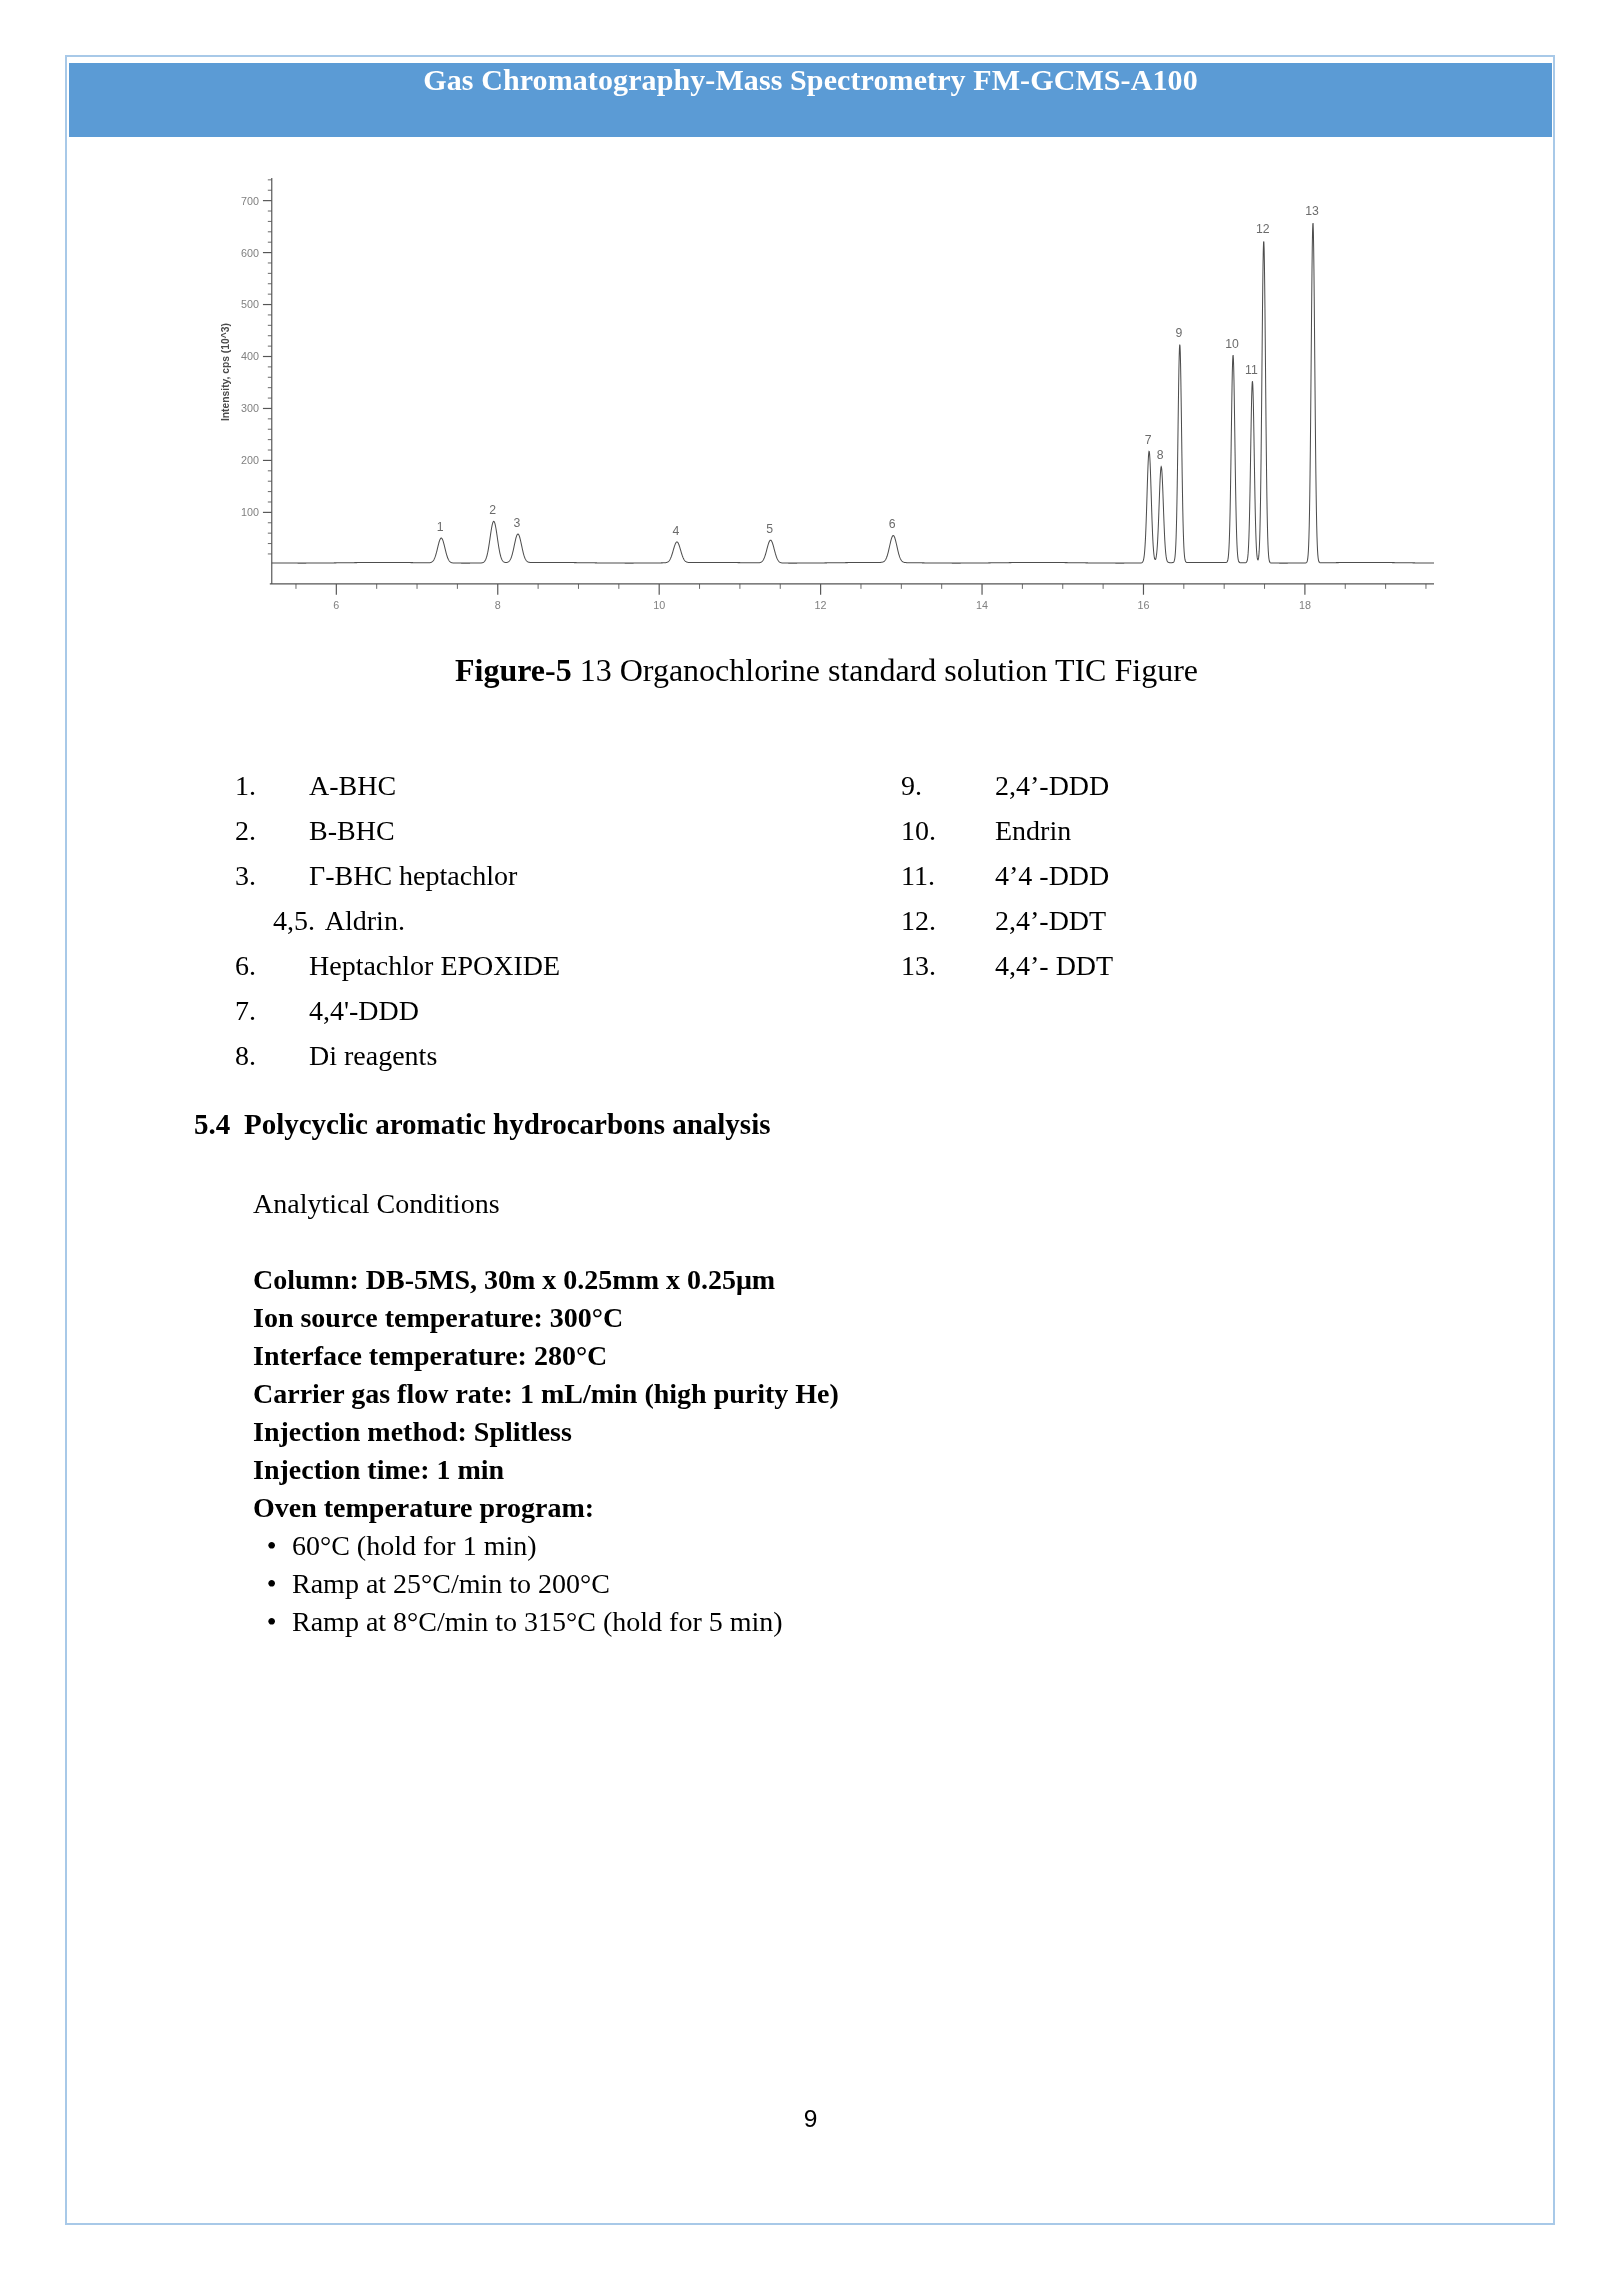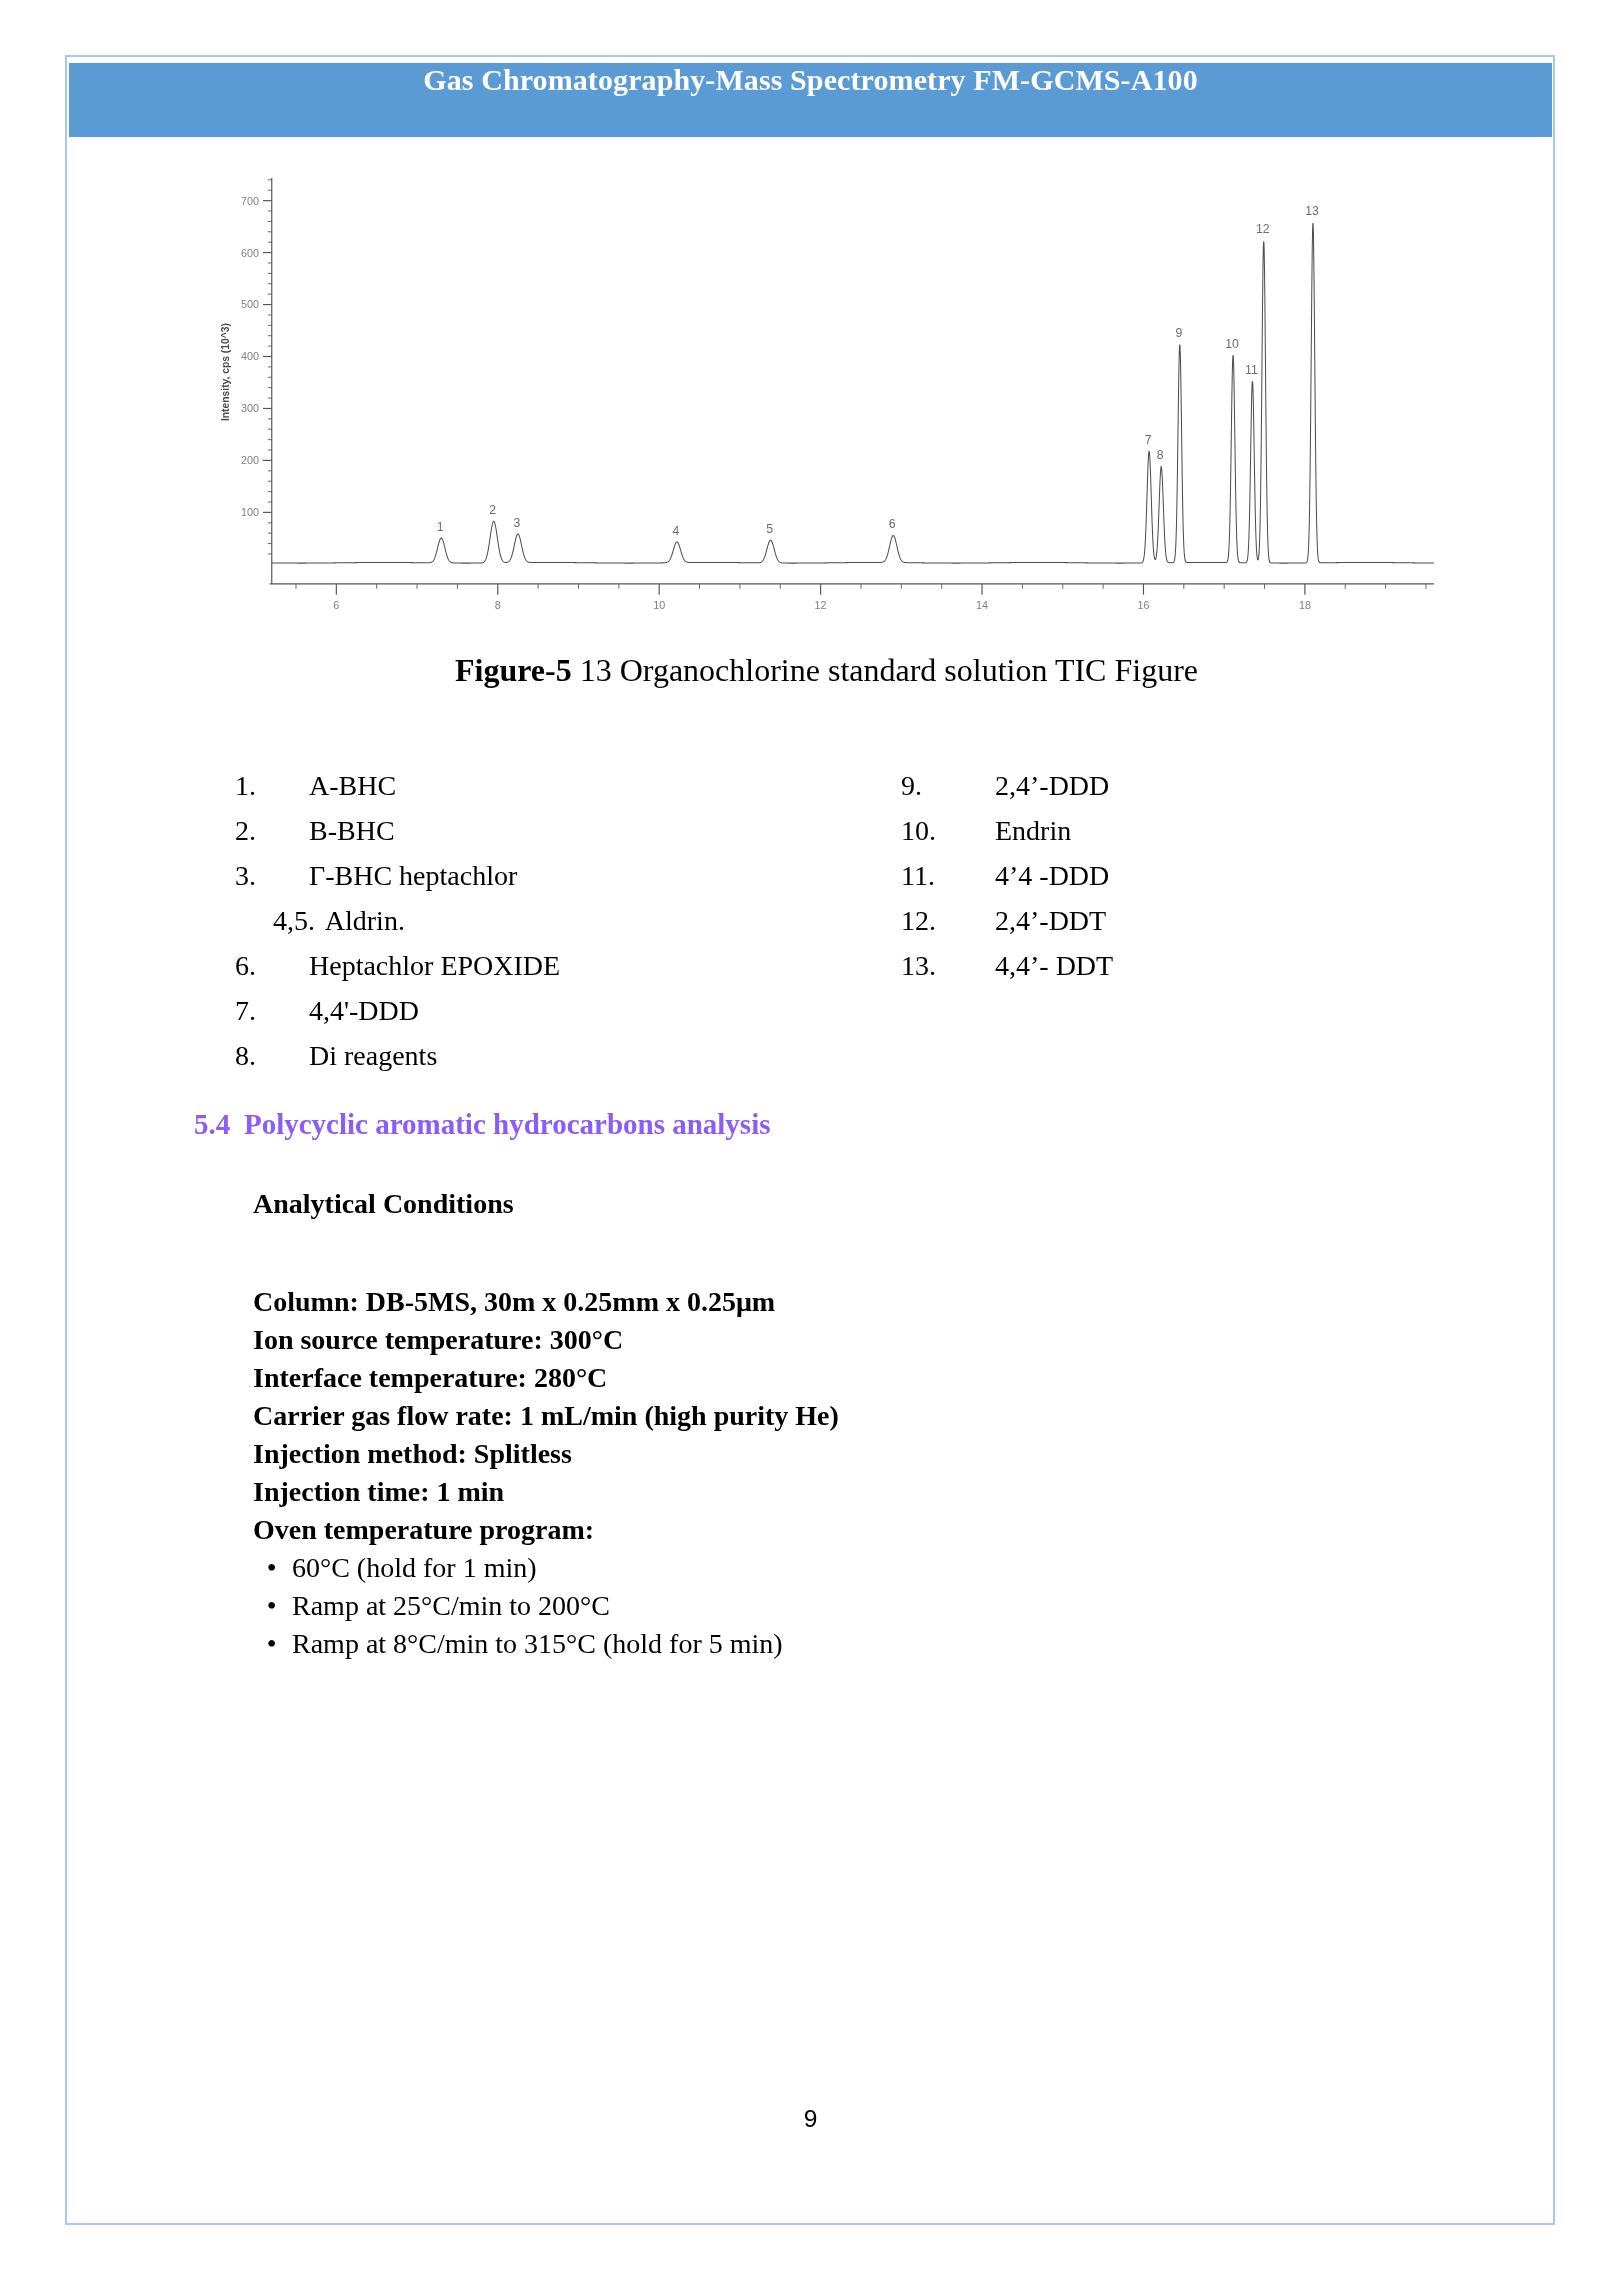--- a/index.html
+++ b/index.html
@@ -91,37 +91,37 @@
   .cl-name { flex: 1 1 auto; }
   .cl-row.span .cl-num { width: auto; flex: 0 0 auto; padding-right: 9.8px; margin-left: 38px; }
 
   
   #section-heading {
     position: absolute;
     left: 194px;
     top: 1108px;
     font-size: 29px;
     font-weight: bold;
-    color: #8b5cf6;
+    color: #000000;
     white-space: nowrap;
   }
   #section-heading .sec-num { margin-right: 13.7px; }
 
   
   #conditions {
     position: absolute;
     left: 253px;
     top: 1188px;
     width: 1127px;
     font-size: 28px;
   }
   #conditions-title {
-    font-weight: bold;
+    font-weight: normal;
     font-size: 28px;
-    margin-bottom: 63px;
+    margin-bottom: 41px;
   }
   .cond-line {
     line-height: 38px;
     white-space: nowrap;
   }
   .cond-key { font-weight: bold; }
   .cond-val { font-weight: bold; }
   .bullet-line {
     line-height: 38px;
     white-space: nowrap;

